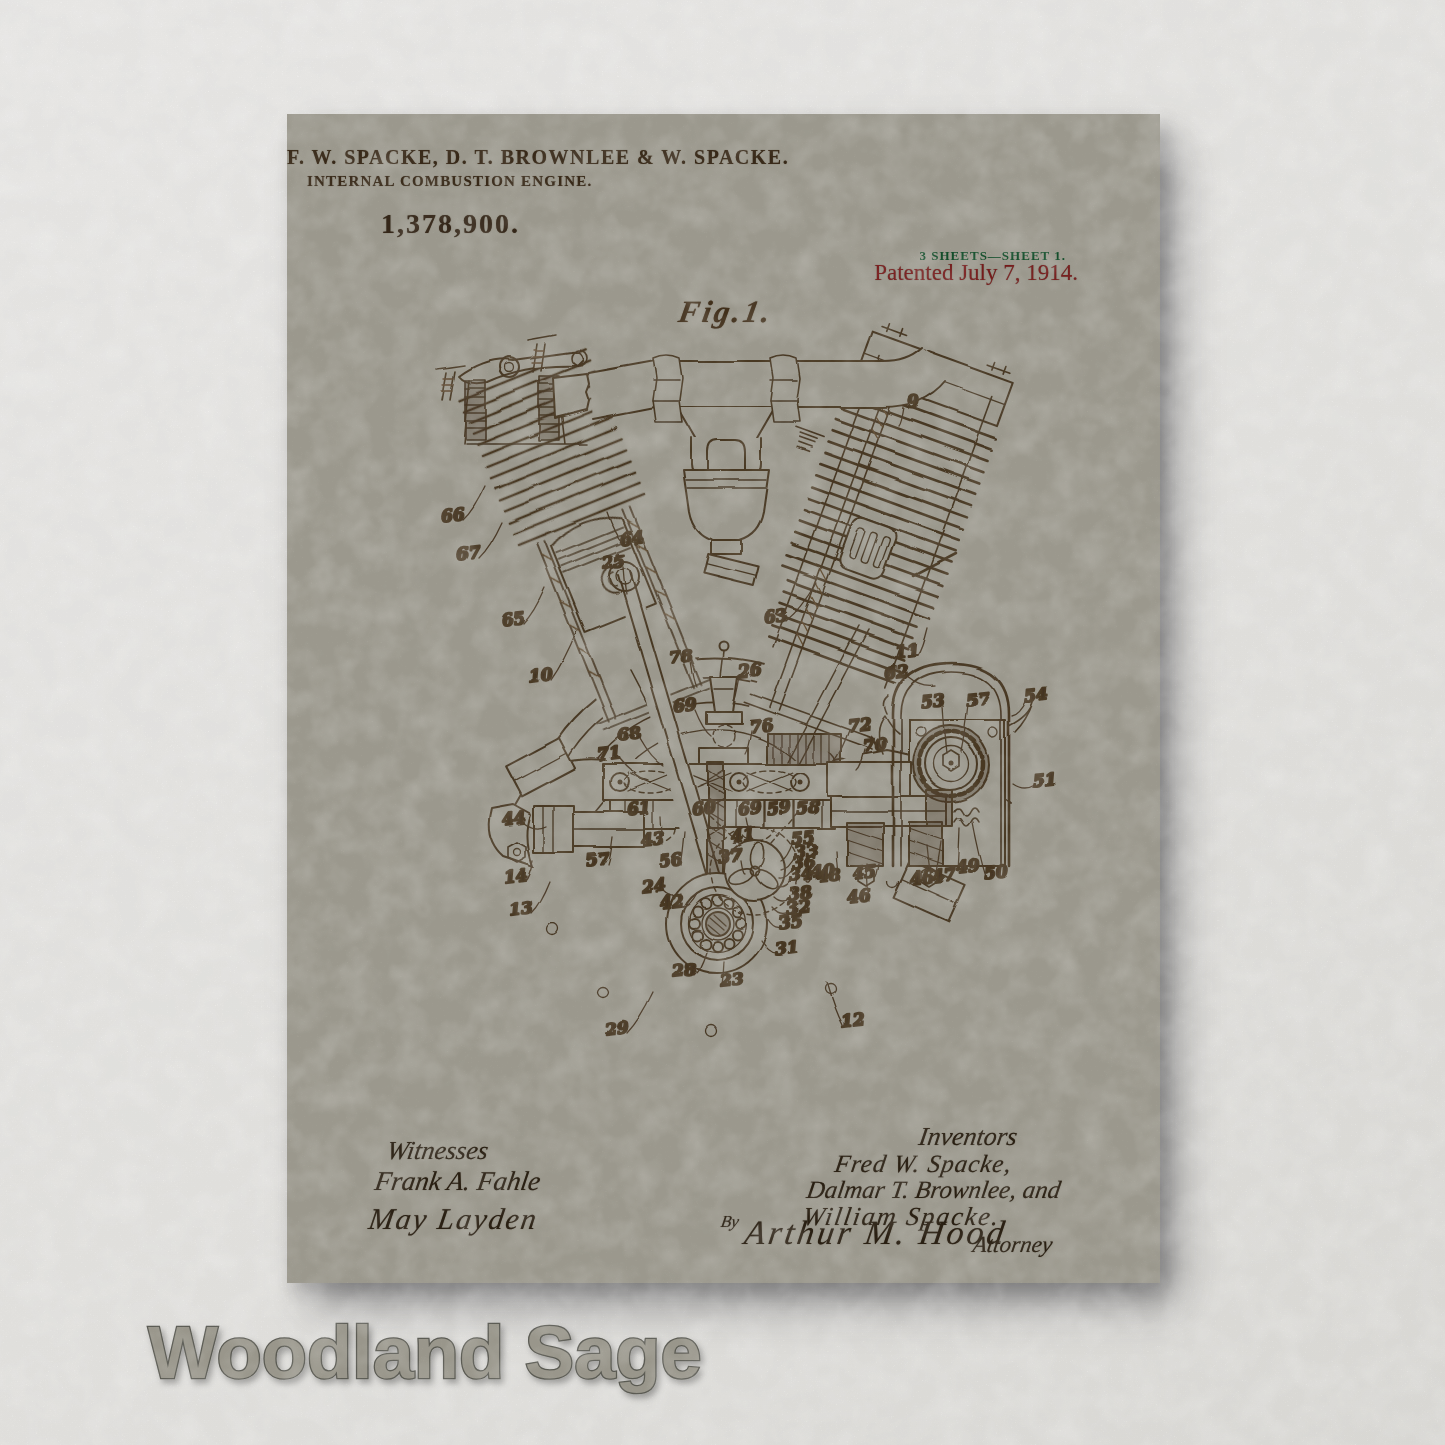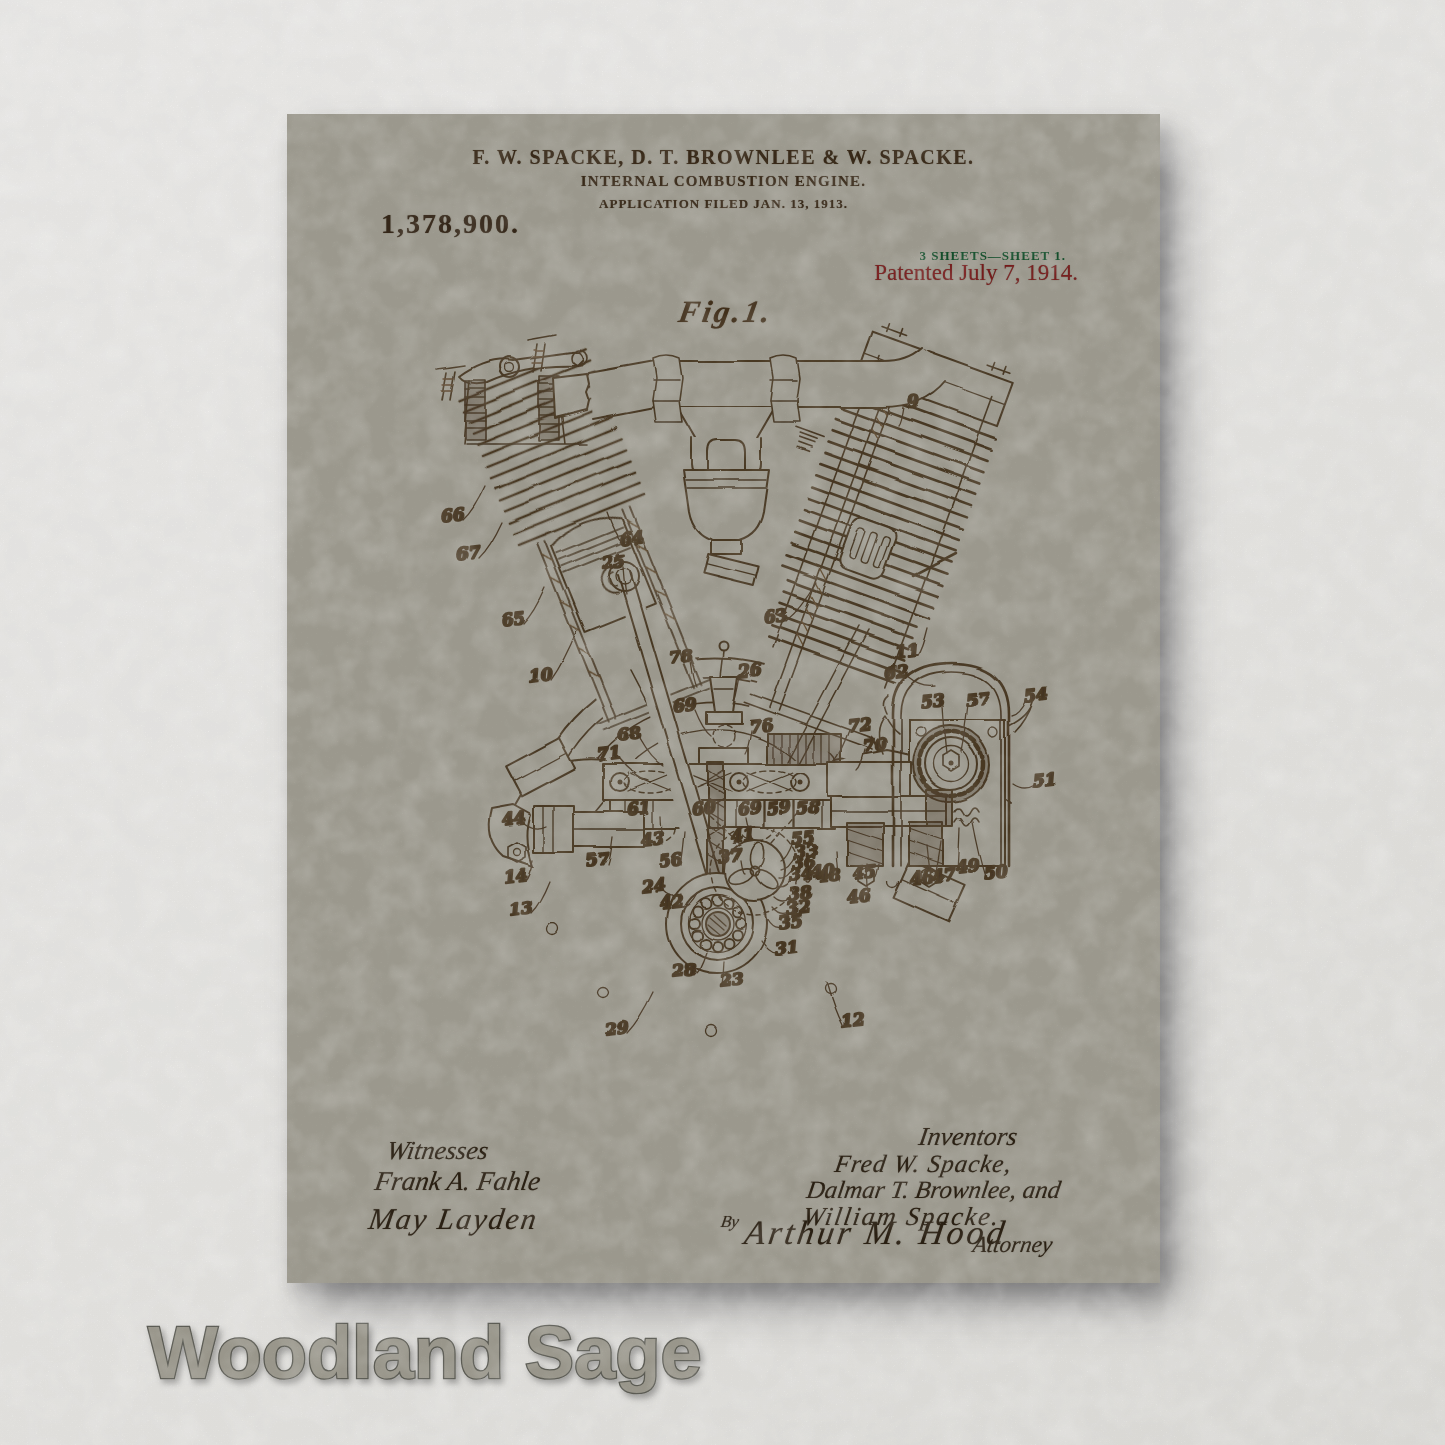--- a/index.html
+++ b/index.html
@@ -9,24 +9,24 @@
     font-family:"Liberation Serif", serif;
   }
   .paper-noise{position:absolute;inset:0;width:1445px;height:1445px;pointer-events:none;z-index:50;}
   .poster{
     position:absolute;left:287px;top:114px;width:873px;height:1169px;
     background:#a7a498;
     box-shadow:22px 26px 40px -4px rgba(45,45,50,0.42), 8px 10px 16px rgba(45,45,50,0.22);
     z-index:10;
   }
   .poster *{position:absolute;}
-  .hdr{left:0;width:100%;text-align:center;color:#3c2c1a;font-weight:bold;
+  .hdr{left:0;width:100%;color:#3c2c1a;font-weight:bold;
        text-shadow:0 0 1px rgba(60,45,27,.55);}
   .hdr1{top:32px;font-size:20px;letter-spacing:1.5px;}
-  .hdr2{top:59px;font-size:15px;letter-spacing:1.2px;}
+  .hdr2{top:59px;font-size:15px;letter-spacing:1.2px;padding-left:20px;}
   .hdr3{top:82px;font-size:13px;letter-spacing:1px;}
   .patnum{left:94px;top:94px;font-size:28px;font-weight:bold;color:#35281706;color:#38291a;letter-spacing:2px;text-shadow:0 0 1px rgba(50,38,22,.6);}
   .patdate{right:82px;top:98px;font-size:23px;font-weight:normal;color:#7f1d1d;text-shadow:0 0 1px rgba(50,38,22,.5);margin-top:48px;}
   .sheets{right:94px;top:134px;font-size:13px;font-weight:bold;color:#14532d;letter-spacing:1px;}
   .figlab{left:392px;top:180px;font-size:31px;font-weight:bold;font-style:italic;
           color:#46331d;letter-spacing:3px;transform:skewX(-10deg);text-shadow:0 0 1px rgba(60,42,20,.6);}
   .drawing{left:0;top:0;width:873px;height:1169px;pointer-events:none;}
   .sig{font-style:italic;color:#2d2214;transform:skewX(-9deg);white-space:nowrap;
        text-shadow:0 0 1px rgba(40,30,16,.5);}
   .wit-h {left:100px;top:1022px;font-size:26px;}
@@ -56,21 +56,20 @@
   .dash{stroke-dasharray:5 4;stroke-width:1.4;}
   .plabel{font:italic bold 17px "DejaVu Serif", serif;fill:#42301b;}
   .leader{stroke:#4a3722;stroke-width:1.3;fill:none;}
 </style>
 </head>
 <body>
 
 <div class="poster">
   <div class="hdr hdr1">F. W. SPACKE, D. T. BROWNLEE &amp; W. SPACKE.</div>
   <div class="hdr hdr2">INTERNAL COMBUSTION ENGINE.</div>
-  <div class="hdr hdr3">APPLICATION FILED JAN. 13, 1913.</div>
   <div class="patnum">1,378,900.</div>
   <div class="patdate">Patented July 7, 1914.</div>
   <div class="sheets">3 SHEETS—SHEET 1.</div>
   <div class="figlab">Fig.1.</div>
 
   <svg class="drawing" viewBox="0 0 873 1169">
     <defs>
       <filter id="rough" x="-5%" y="-5%" width="110%" height="110%">
         <feTurbulence type="fractalNoise" baseFrequency="0.013 0.02" numOctaves="2" seed="11" result="n"></feTurbulence>
         <feDisplacementMap in="SourceGraphic" in2="n" scale="4.5" xChannelSelector="R" yChannelSelector="G"></feDisplacementMap>

